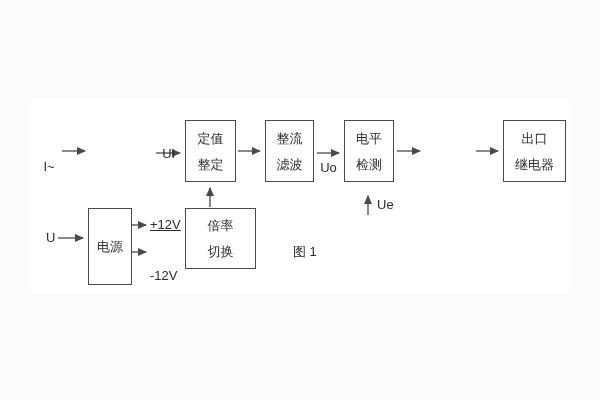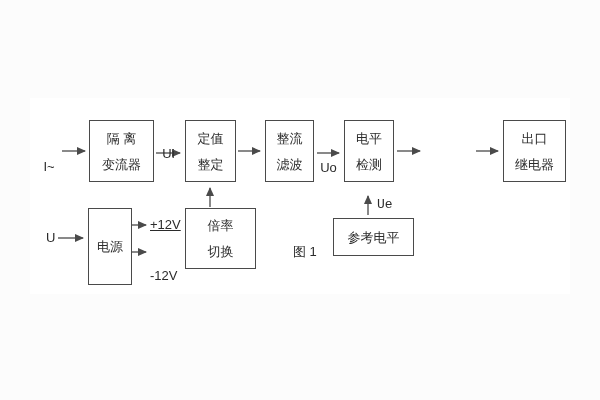--- a/index.html
+++ b/index.html
@@ -86,24 +86,20 @@
     <line x1="317" y1="153" x2="339" y2="153" marker-end="url(#ah)"></line>
     <line x1="397" y1="151" x2="420" y2="151" marker-end="url(#ah)"></line>
     <line x1="476" y1="151" x2="498" y2="151" marker-end="url(#ah)"></line>
     <line x1="58" y1="238" x2="83" y2="238" marker-end="url(#ah)"></line>
     <line x1="132" y1="225" x2="146" y2="225" marker-end="url(#ah)"></line>
     <line x1="132" y1="252" x2="146" y2="252" marker-end="url(#ah)"></line>
     <line x1="210" y1="207" x2="210" y2="188" marker-end="url(#ah)"></line>
     <line x1="368" y1="215" x2="368" y2="196" marker-end="url(#ah)"></line>
   </svg>
 
-  <div class="box" style="left:89px; top:120px; width:65px; height:62px;">
-    <span>隔 离</span>
-    <span>变流器</span>
-  </div>
 
   <div class="box" style="left:185px; top:120px; width:51px; height:62px;">
     <span>定值</span>
     <span>整定</span>
   </div>
 
   <div class="box" style="left:265px; top:120px; width:49px; height:62px;">
     <span>整流</span>
     <span>滤波</span>
   </div>
@@ -121,27 +117,24 @@
 
   <div class="box" style="left:88px; top:208px; width:44px; height:77px;">
     <span>电源</span>
   </div>
 
   <div class="box" style="left:185px; top:208px; width:71px; height:61px;">
     <span>倍率</span>
     <span>切换</span>
   </div>
 
-  <div class="box" style="left:333px; top:218px; width:81px; height:38px;">
-    <span>参考电平</span>
-  </div>
 
   <span class="lbl center" style="left:38px; top:144px; width:22px;">I~</span>
   <span class="lbl center" style="left:156px; top:131px; width:25px;">Ui</span>
   <span class="lbl center" style="left:315px; top:145px; width:27px;">Uo</span>
-  <span class="lbl" style="left:377px; top:198px;font-family:Liberation Mono, monospace;">Ue</span>
+  <span class="lbl" style="left:377px; top:198px;">Ue</span>
   <span class="lbl" style="left:46px; top:231px;">U</span>
   <span class="lbl" style="left:150px; top:218px;text-decoration:underline;">+12V</span>
   <span class="lbl" style="left:150px; top:245px;margin-top:24px;">-12V</span>
 
   <span class="lbl" style="left:293px; top:245px;">图 1</span>
 
 </div>
 
 </body></html>

